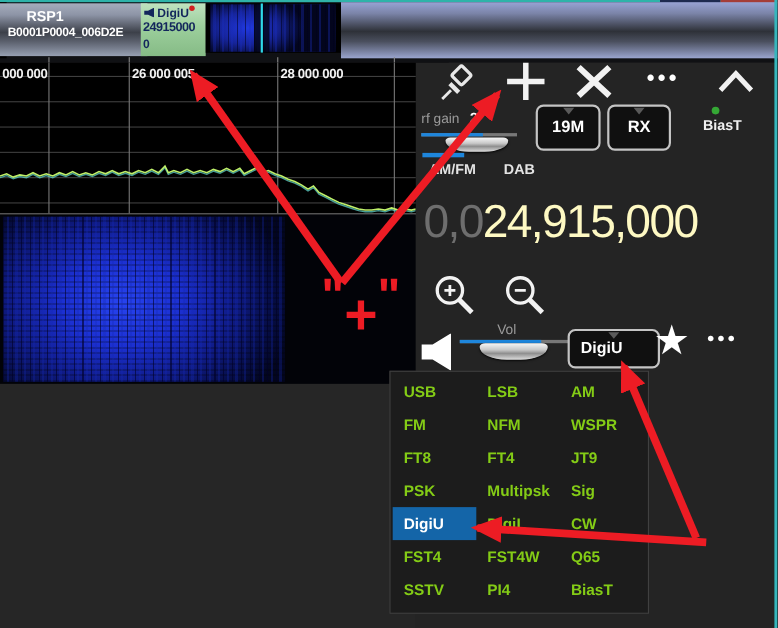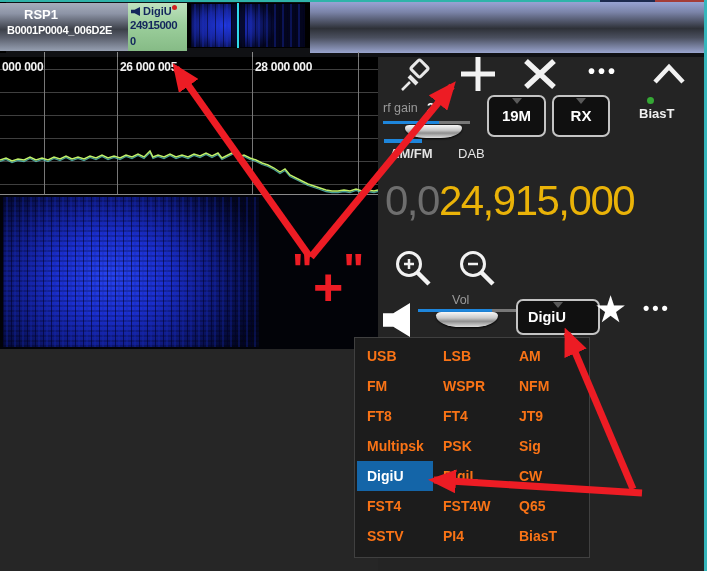--- a/index.html
+++ b/index.html
@@ -76,40 +76,40 @@
   .knb-rf{left:405px;top:125px;width:57px;}
   .rf-bar2{left:384px;top:139px;width:38px;height:4px;background:#1e86dc;}
   .dd-btn{background:#101010;border:2px solid #c4c4c4;border-radius:7px;color:#fff;font-weight:bold;}
   .dd-tri{position:absolute;top:1px;left:50%;margin-left:-5px;width:0;height:0;
     border-left:5px solid transparent;border-right:5px solid transparent;border-top:6px solid #5a5a5a;}
   .btn-band{left:487px;top:95px;width:55px;height:38px;font-size:15px;text-align:center;line-height:38px;}
   .btn-rx{left:552px;top:95px;width:54px;height:38px;font-size:15px;text-align:center;line-height:38px;}
   .biast-dot{left:647px;top:97px;width:7px;height:7px;border-radius:50%;background:#35a835;}
   .biast-label{left:639px;top:106px;font-size:13px;font-weight:bold;color:#f0f0f0;}
   .amfm{left:390px;top:146px;font-size:13px;font-weight:bold;color:#e4e4e4;}
-  .dab{left:458px;top:146px;font-size:13px;font-weight:normal;color:#e4e4e4;}
+  .dab{left:458px;top:146px;font-size:13px;font-weight:bold;color:#e4e4e4;}
   .freq{left:385px;top:177px;width:318px;font-size:42px;font-weight:400;letter-spacing:-1.5px;white-space:nowrap;}
   .freq .dim{color:#6e6e6e;}
-  .freq .lit{color:#eab308;}
+  .freq .lit{color:#fef9c3;}
   .i-zin{left:392px;top:248px;}
   .i-zout{left:456px;top:248px;}
   .spk{left:383px;top:303px;width:27px;height:34px;background:#fff;
     clip-path:polygon(0 30%,38% 30%,100% 0,100% 100%,38% 70%,0 70%);}
   .vol-label{left:452px;top:293px;font-size:12.5px;color:#9a9a9a;}
   .trk-vol{left:418px;top:309px;width:100px;}
   .knb-vol{left:436px;top:312px;width:62px;height:15px;}
   .btn-mode{left:516px;top:299px;width:70px;height:32px;font-size:14.5px;line-height:32px;padding-left:10px;box-sizing:content-box;}
   .i-star{left:594px;top:291px;font-size:37px;color:#fff;line-height:1;}
   .i-dots2{left:643px;top:298px;font-size:18px;font-weight:bold;letter-spacing:3px;color:#fff;}
 
   
   #menu{left:354px;top:337px;width:236px;height:221px;background:#1c1c1c;border:1px solid #404040;
     box-sizing:border-box;display:grid;grid-template-columns:76px 76px 76px;grid-auto-rows:30px;
     padding:3px 0 0 2px;z-index:20;}
-  .mi{line-height:30px;padding-left:10px;font-size:14px;font-weight:bold;color:#f97316;white-space:nowrap;}
+  .mi{line-height:30px;padding-left:10px;font-size:14px;font-weight:bold;color:#84cc16;white-space:nowrap;}
   .mi.sel{background:#1465a8;color:#fff;}
 
   
   #overlay{left:0;top:0;z-index:100;pointer-events:none;}
   #plus-ann{left:292px;top:248px;z-index:100;pointer-events:none;display:flex;align-items:flex-start;color:#ed1c24;font-weight:bold;}
   #plus-ann .q{font-size:44px;line-height:1;}
   #plus-ann .p{font-size:52px;line-height:1;margin-top:13px;}
 </style>
 </head>
 <body>
@@ -272,27 +272,27 @@
     <span>DigiU</span>
   </div>
   <div class="abs i-star">★</div>
   <div class="abs i-dots2">•••</div>
 
   <div class="abs" id="menu">
     <div class="mi">USB</div>
     <div class="mi">LSB</div>
     <div class="mi">AM</div>
     <div class="mi">FM</div>
+    <div class="mi">NFM</div>
     <div class="mi">WSPR</div>
-    <div class="mi">NFM</div>
     <div class="mi">FT8</div>
     <div class="mi">FT4</div>
     <div class="mi">JT9</div>
+    <div class="mi">PSK</div>
     <div class="mi">Multipsk</div>
-    <div class="mi">PSK</div>
     <div class="mi">Sig</div>
     <div class="mi sel">DigiU</div>
     <div class="mi">DigiL</div>
     <div class="mi">CW</div>
     <div class="mi">FST4</div>
     <div class="mi">FST4W</div>
     <div class="mi">Q65</div>
     <div class="mi">SSTV</div>
     <div class="mi">PI4</div>
     <div class="mi">BiasT</div>

